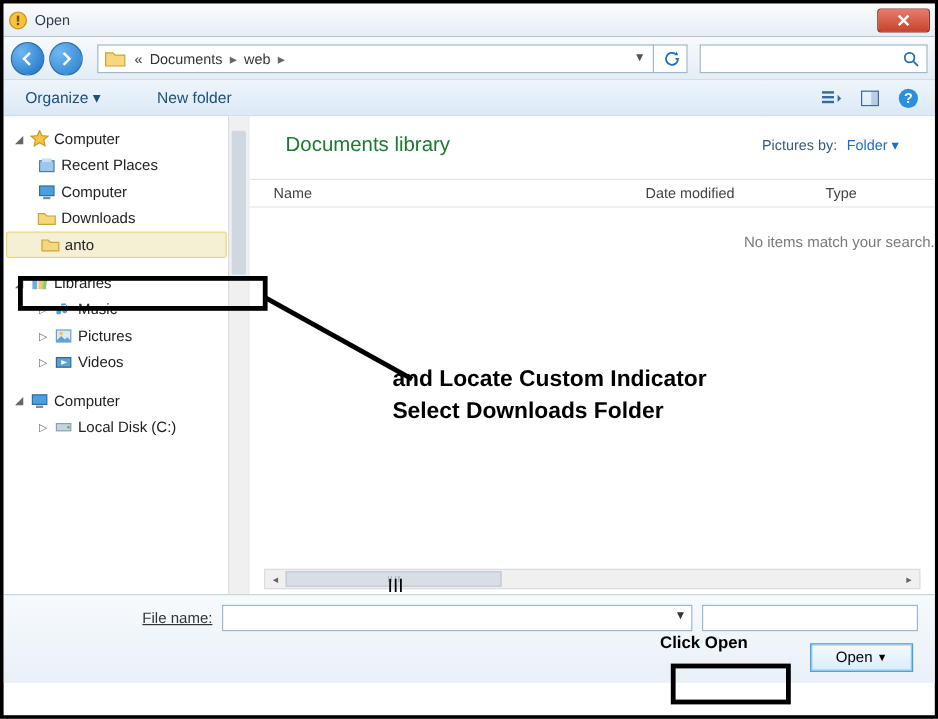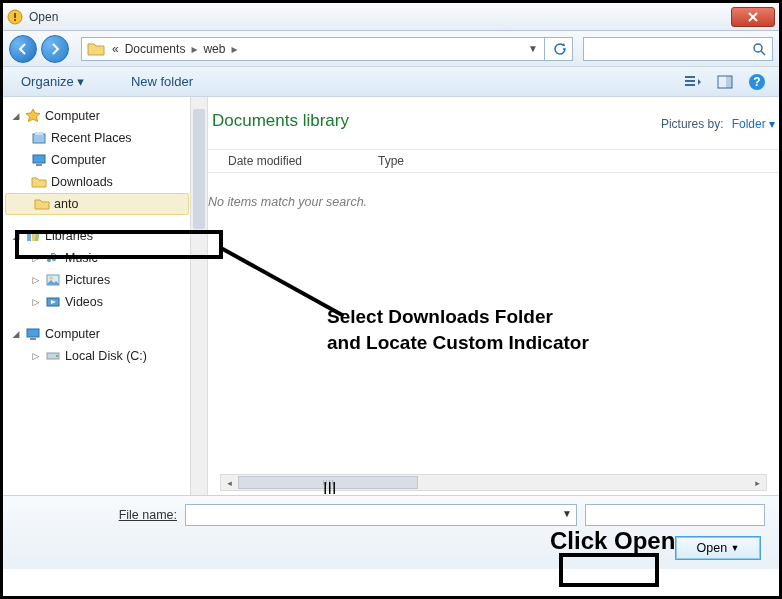--- a/index.html
+++ b/index.html
@@ -29,46 +29,46 @@
 .sidebar .scrollbar { position: absolute; right: 0; top: 0; bottom: 0; width: 17px; background: #f0f0f0; border-left: 1px solid #dcdcdc; }
 .sidebar .scrollbar .thumb { position: absolute; left: 2px; right: 2px; top: 12px; height: 120px; background: #cfd7e1; border-radius: 2px; }
 .tree-group { margin-bottom: 10px; }
 .tree-row { display: flex; align-items: center; height: 22px; padding-left: 8px; gap: 4px; white-space: nowrap; }
 .tree-row .exp { width: 10px; font-size: 9px; color: #666; display: inline-flex; justify-content: center; }
 .tree-row .ic { width: 16px; height: 16px; display: inline-flex; align-items: center; justify-content: center; }
 .tree-row.child { padding-left: 28px; }
 .tree-row.selected { background: #f5f0d3; border: 1px solid #e8d97a; margin: 0 18px 0 2px; border-radius: 2px; }
 .highlight-box { position: absolute; border: 4px solid #000; pointer-events: none; }
 .main { flex: 1; background: #fff; display: flex; flex-direction: column; position: relative; }
-.lib-header { padding: 14px 4px 6px; display: flex; align-items: flex-end; gap: 20px; }
+.lib-header { padding: 14px 30px 6px; display: flex; align-items: center; gap: 20px; }
 .lib-title { font-size: 17px; color: #1a7a2e; font-weight: 400; }
 .arrange { margin-left: auto; font-size: 12px; color: #3a5a7a; display: flex; gap: 8px; align-items: center; }
 .arrange .val { color: #1b6fc1; }
 .col-headers { display: flex; font-size: 12px; color: #444; border-top: 1px solid #e6e6e6; border-bottom: 1px solid #e6e6e6; padding: 4px 0; margin-top: 12px; }
 .col-headers div { padding-left: 20px; }
 .col-name { width: 310px; }
 .col-date { width: 150px; }
 .col-type { flex: 1; }
-.empty-msg { text-align: left; color: #7a7a7a; font-size: 12.5px; margin-top: 22px; font-style: italic; }
+.empty-msg { text-align: right; color: #7a7a7a; font-size: 12.5px; margin-top: 22px; }
 .annotation { position: absolute; font-size: 19px; font-weight: bold; color: #000; line-height: 1.35; }
 .hscroll { position: absolute; left: 12px; right: 12px; bottom: 4px; height: 17px; background: #f0f0f0; border: 1px solid #dcdcdc; display: flex; }
 .hscroll .arrow { width: 17px; display: flex; align-items: center; justify-content: center; font-size: 9px; color: #666; }
 .hscroll .track { flex: 1; position: relative; }
 .hscroll .thumb { position: absolute; left: 0; width: 180px; top: 1px; bottom: 1px; background: #d9dee5; border: 1px solid #c0c7d0; }
 .hscroll .thumb-grip { position: absolute; left: 50%; top: 3px; bottom: 3px; width: 10px; transform: translateX(-50%); background: repeating-linear-gradient(90deg, #aeb6c0 0 1px, transparent 1px 3px); }
 .bottom-bar { height: 74px; background: linear-gradient(#f7fafd, #e9f0f7); border-top: 1px solid #c7d5e4; padding: 8px 14px; position: relative; }
 .filename-row { display: flex; align-items: center; gap: 8px; }
 .fn-label { font-size: 12.5px; color: #333; width: 160px; text-align: right; text-decoration: underline; }
 .fn-input { flex: 1; height: 22px; border: 1px solid #9db7cf; background: #fff; font-size: 12px; padding: 0 4px; position: relative; }
 .fn-input .dd { position: absolute; right: 4px; top: 3px; font-size: 10px; color: #333; }
 .filter-box { width: 180px; height: 22px; border: 1px solid #9db7cf; background: #fff; font-size: 12px; display: flex; align-items: center; padding: 0 6px; }
 .btn-row { display: flex; justify-content: flex-end; gap: 10px; margin-top: 10px; padding-right: 4px; }
 .dlg-btn { width: 86px; height: 24px; font-size: 12.5px; background: linear-gradient(#fdfdfd, #e6e6e6); border: 1px solid #9a9a9a; display: flex; align-items: center; justify-content: center; }
 .dlg-btn.primary { border: 1px solid #4aa3df; box-shadow: 0 0 0 1px #8fc9ef inset; background: linear-gradient(#f4faff, #d9edfa); }
-.click-label { position: absolute; font-size: 24px; font-weight: bold; color: #000; }
+.click-label { position: absolute; font-size: 14px; font-weight: bold; color: #000; }
 .arrow-line { position: absolute; background: #000; height: 4px; transform-origin: left center; }
 </style>
 </head>
 <body>
 
 <div class="titlebar">
   <span class="app-icon">
     <svg viewBox="0 0 16 16">
         <circle cx="8" cy="8" r="7" fill="#f7c23c" stroke="#c98f12" stroke-width="1"></circle>
         <rect x="7" y="4" width="2" height="5" fill="#7a5200"></rect>
@@ -272,20 +272,21 @@
 
   <div class="main">
     <div class="lib-header">
       <div class="lib-title">Documents library</div>
       <div class="arrange">
         <span>Pictures by:</span>
         <span class="val">Folder ▾</span>
       </div>
     </div>
     <div class="col-headers">
+      <div class="col-name">Name</div>
       <div class="col-date">Date modified</div>
       <div class="col-type">Type</div>
     </div>
     <div class="empty-msg">No items match your search.</div>
 
     <div class="hscroll">
       <div class="arrow">◂</div>
       <div class="track">
           <div class="thumb">
             <div class="thumb-grip">III</div>
@@ -305,17 +306,17 @@
     <div class="filter-box"></div>
   </div>
   <div class="btn-row">
     <div class="dlg-btn primary"><span>Open</span>&nbsp;<span style="font-size:9px">▼</span></div>
   </div>
 </div>
 
 <div class="highlight-box" style="left:12px; top:227px; width:208px; height:29px;"></div>
 <div class="arrow-line" style="left:218px; top:243px; width:140px; transform: rotate(29deg);"></div>
 <div class="annotation" style="left:324px; top:301px;">
+  <div>and Locate Custom Indicator</div>
   <div>Select Downloads Folder</div>
-  <div>and Locate Custom Indicator</div>
 </div>
 <div class="click-label" style="left:547px; top:524px;">Click Open</div>
 <div class="highlight-box" style="left:556px; top:550px; width:100px; height:34px;"></div>
 
 </body></html>

